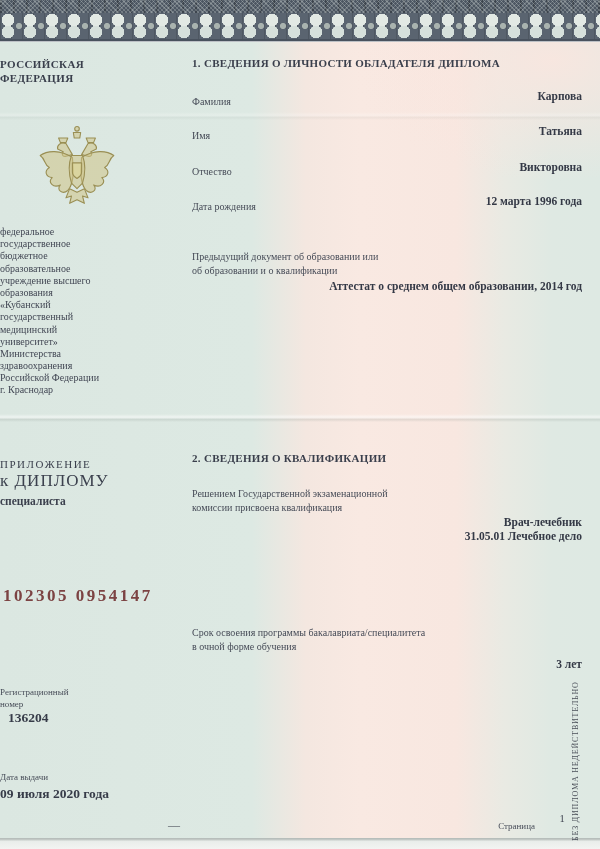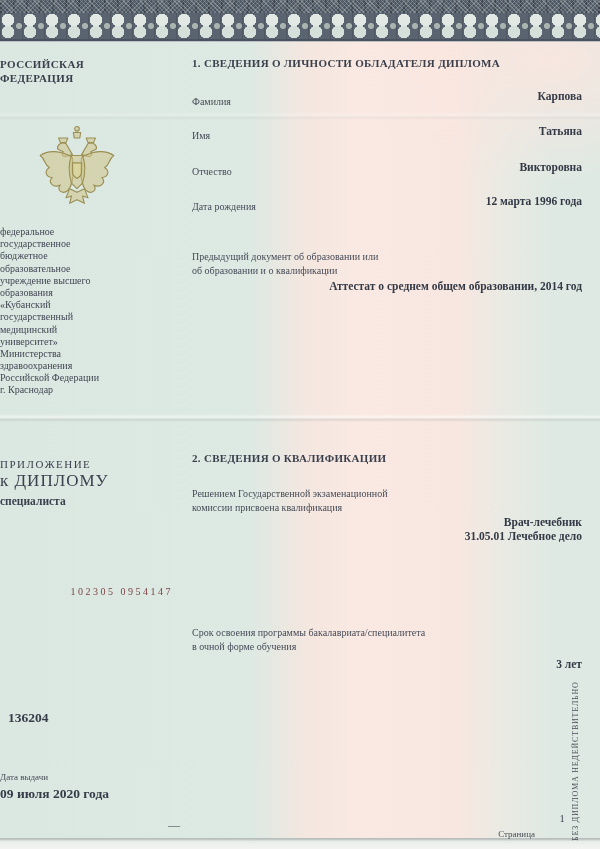--- a/index.html
+++ b/index.html
@@ -41,37 +41,37 @@
   .bottom-strip{position:absolute;left:0;right:0;top:838px;height:11px;
     background:linear-gradient(180deg,#b7bebb 0 1px,#e9edea 30%,#f3f4f2);}
   .country{position:absolute;left:0;width:155px;top:58px;font-size:11px;font-weight:bold;
     letter-spacing:.4px;line-height:1.25;white-space:pre-line;color:#3a3f4c;}
   .eagle{position:absolute;left:31px;top:124px;}
   .institution{position:absolute;left:0;width:155px;top:226px;font-size:10px;line-height:1.22;
     white-space:pre-line;color:#424754;}
   .supp1{position:absolute;left:0;width:155px;top:458px;font-size:11px;letter-spacing:1.5px;color:#3c414e;}
   .supp2{position:absolute;left:0;width:155px;top:471px;font-size:17px;letter-spacing:1px;color:#3c414e;}
   .supp3{position:absolute;left:0;width:155px;top:495px;font-size:11.5px;font-weight:bold;color:#3c414e;}
-  .serial{position:absolute;left:3px;top:586px;width:170px;text-align:right;
-    font-size:10px;letter-spacing:2.5px;color:#7c4343;font-weight:normal;}
+  .serial{position:absolute;left:3px;top:586px;width:170px;text-align:left;
+    font-size:17px;letter-spacing:2.5px;color:#7c4343;font-weight:bold;}
   .reglabel{position:absolute;left:0;width:155px;top:687px;font-size:9px;line-height:1.3;
     white-space:pre-line;color:#474c58;}
   .regvalue{position:absolute;left:0;width:155px;top:710px;font-size:13.5px;font-weight:bold;color:#373c49;margin-left:8px;}
   .datelabel{position:absolute;left:0;width:155px;top:772px;font-size:9px;color:#474c58;}
   .datevalue{position:absolute;left:0;width:155px;top:786px;font-size:13.5px;font-weight:bold;color:#373c49;}
   
   .main-label{position:absolute;left:192px;font-size:10px;color:#464b57;}
   .main-label.ml{white-space:pre-line;line-height:1.35;}
   .main-value{position:absolute;left:192px;width:390px;text-align:right;
     font-size:11.5px;font-weight:bold;color:#343946;}
   .main-value.ml{white-space:pre-line;line-height:1.25;}
   .sec-title{position:absolute;left:192px;font-size:11px;font-weight:bold;letter-spacing:.3px;color:#3a3f4c;}
   
   .dash{position:absolute;left:168px;top:818px;font-size:12px;color:#565b64;}
-  .page-label{position:absolute;left:455px;top:821px;width:80px;text-align:right;font-size:9px;color:#474c58;margin-top:8px;}
+  .page-label{position:absolute;left:455px;top:821px;width:80px;text-align:right;font-size:9px;color:#474c58;}
   .page-num{position:absolute;left:552px;top:813px;width:20px;text-align:center;font-size:10.5px;color:#3e4350;}
   .vertical-note{position:absolute;left:571px;top:841px;width:155px;height:13px;
     transform:rotate(-90deg);transform-origin:0 0;
     font-size:8px;letter-spacing:.8px;color:#4a4f59;white-space:nowrap;}
 </style>
 </head>
 <body>
 
 <div class="page">
 
@@ -120,20 +120,22 @@
 здравоохранения
 Российской Федерации
 г. Краснодар</div>
 
   <div class="supp1">ПРИЛОЖЕНИЕ</div>
   <div class="supp2">к ДИПЛОМУ</div>
   <div class="supp3">специалиста</div>
 
   <div class="serial">102305 0954147</div>
 
+  <div class="reglabel">Регистрационный
+номер</div>
   <div class="regvalue">136204</div>
 
   <div class="datelabel">Дата выдачи</div>
   <div class="datevalue">09 июля 2020 года</div>
 
   <div class="sec-title" style="top:57px">1. СВЕДЕНИЯ О ЛИЧНОСТИ ОБЛАДАТЕЛЯ ДИПЛОМА</div>
 
   <div class="main-label" style="top:96px">Фамилия</div>
   <div class="main-value" style="top:90px">Карпова</div>
 

